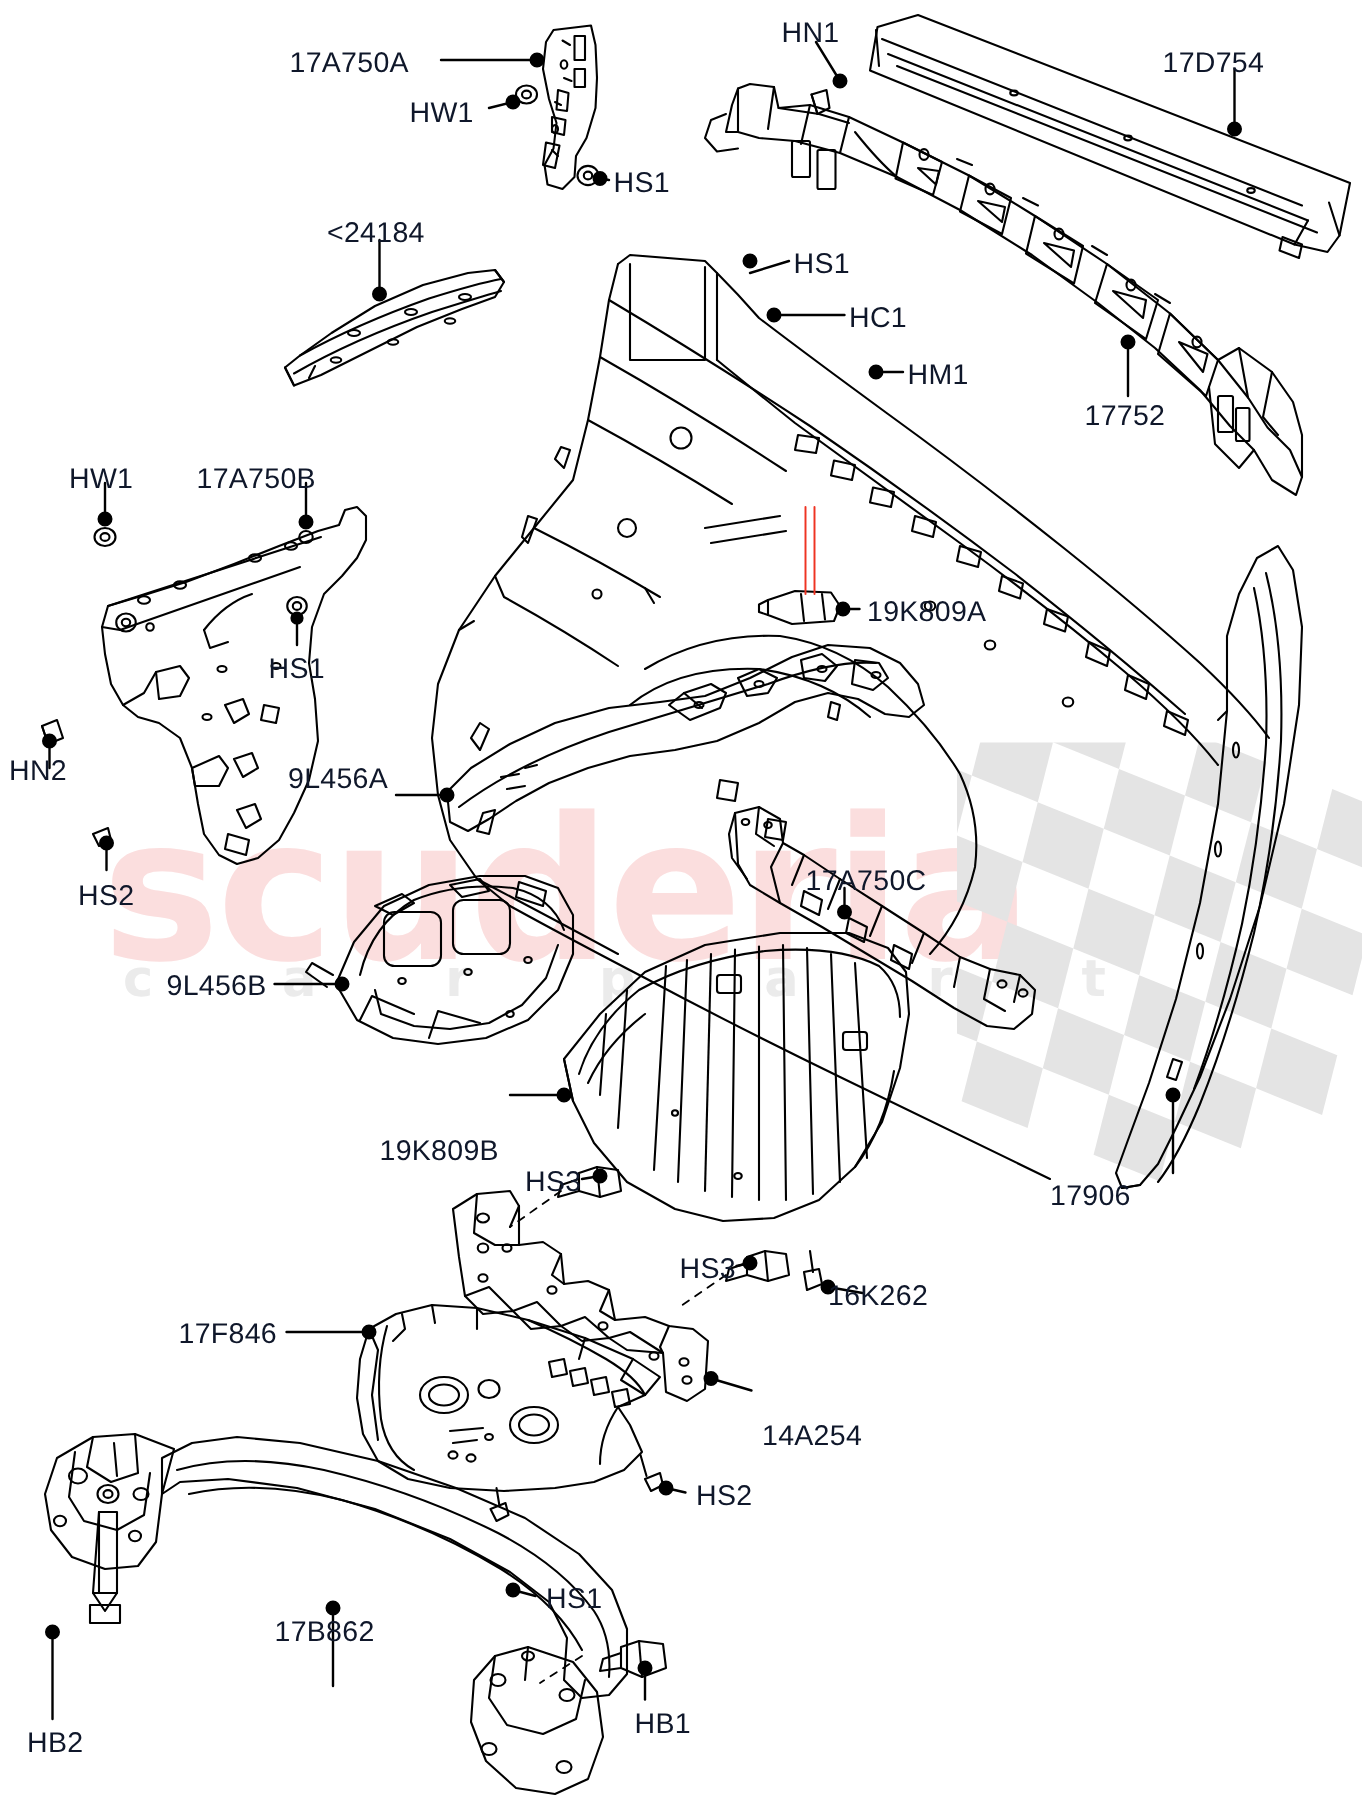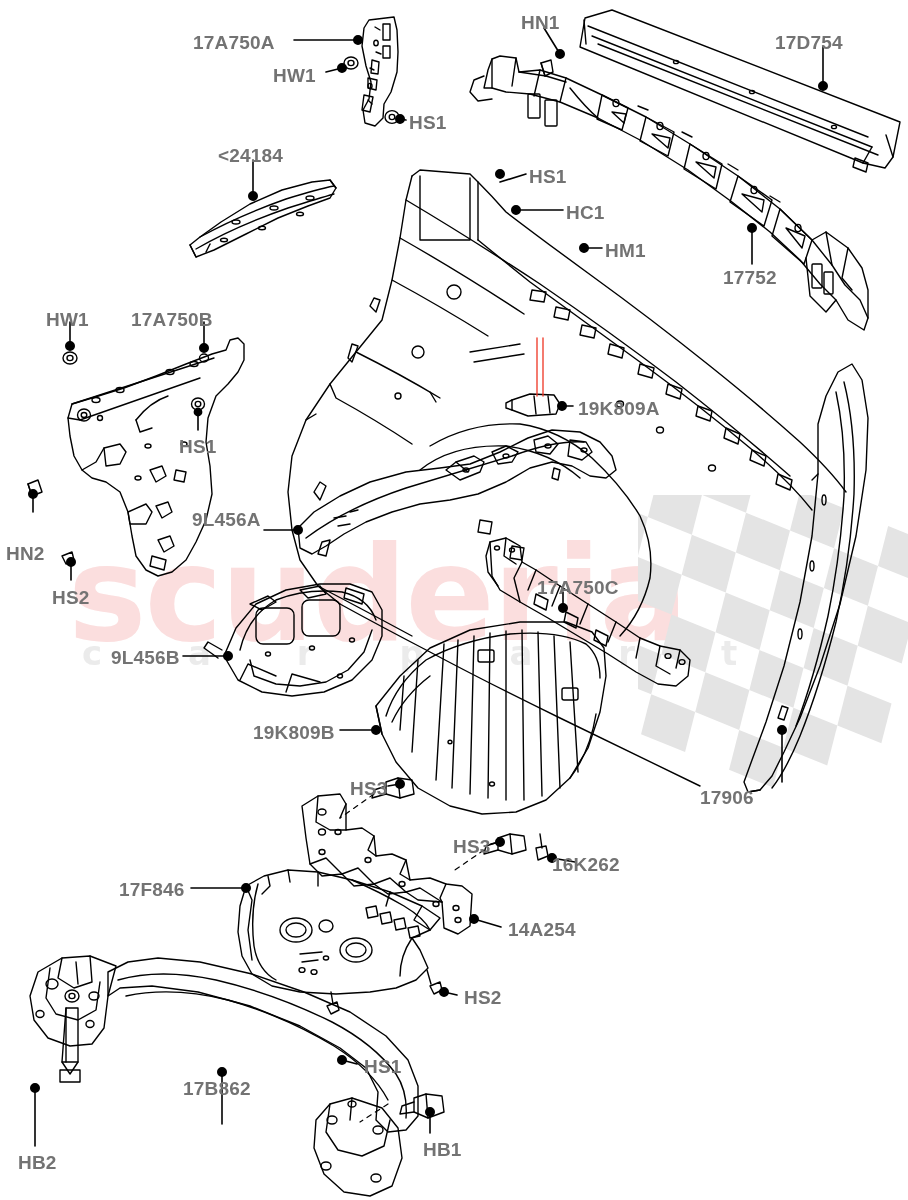--- a/index.html
+++ b/index.html
@@ -24,27 +24,26 @@
   }
   .wm-flag{position:absolute;right:0;top:495px;width:270px;height:330px;
            opacity:1;}
 
   
   #art{position:absolute;left:0;top:0;width:908px;height:1200px;}
 
   
   .lbl{
     position:absolute;
-    color:#737373;
+    color:#0f172a;
     font-size:19px;
     font-family:"Liberation Sans","DejaVu Sans",sans-serif;
     white-space:nowrap;
     letter-spacing:.2px;
     line-height:1;
-    font-weight:bold;
   }
 </style>
 </head>
 <body>
 
 <div id="sheet">
 
   <div id="wm-layer">
     <div class="wm-scuderia">scuderia</div>
     <div class="wm-carparts">c a r   p a r t s</div>
@@ -580,32 +579,32 @@
     <span class="lbl" style="left:521px;top:13px">HN1</span>
     <span class="lbl" style="left:775px;top:33px">17D754</span>
     <span class="lbl" style="left:218px;top:146px">&lt;24184</span>
     <span class="lbl" style="left:529px;top:167px">HS1</span>
     <span class="lbl" style="left:566px;top:203px">HC1</span>
     <span class="lbl" style="left:605px;top:241px">HM1</span>
     <span class="lbl" style="left:723px;top:268px">17752</span>
     <span class="lbl" style="left:46px;top:310px">HW1</span>
     <span class="lbl" style="left:131px;top:310px">17A750B</span>
     <span class="lbl" style="left:179px;top:437px">HS1</span>
-    <span class="lbl" style="left:6px;top:544px">HN2</span>
+    <span class="lbl" style="left:6px;top:505px">HN2</span>
     <span class="lbl" style="left:52px;top:588px">HS2</span>
     <span class="lbl" style="left:578px;top:399px">19K809A</span>
     <span class="lbl" style="left:192px;top:510px">9L456A</span>
     <span class="lbl" style="left:537px;top:578px">17A750C</span>
     <span class="lbl" style="left:111px;top:648px">9L456B</span>
-    <span class="lbl" style="left:253px;top:723px">19K809B</span>
+    <span class="lbl" style="left:253px;top:758px">19K809B</span>
     <span class="lbl" style="left:700px;top:788px">17906</span>
     <span class="lbl" style="left:350px;top:779px">HS3</span>
     <span class="lbl" style="left:453px;top:837px">HS3</span>
     <span class="lbl" style="left:552px;top:855px">16K262</span>
-    <span class="lbl" style="left:508px;top:920px">14A254</span>
+    <span class="lbl" style="left:508px;top:948px">14A254</span>
     <span class="lbl" style="left:119px;top:880px">17F846</span>
     <span class="lbl" style="left:464px;top:988px">HS2</span>
     <span class="lbl" style="left:364px;top:1057px">HS1</span>
     <span class="lbl" style="left:183px;top:1079px">17B862</span>
     <span class="lbl" style="left:18px;top:1153px">HB2</span>
     <span class="lbl" style="left:423px;top:1140px">HB1</span>
   </div>
 
 </div>
 

